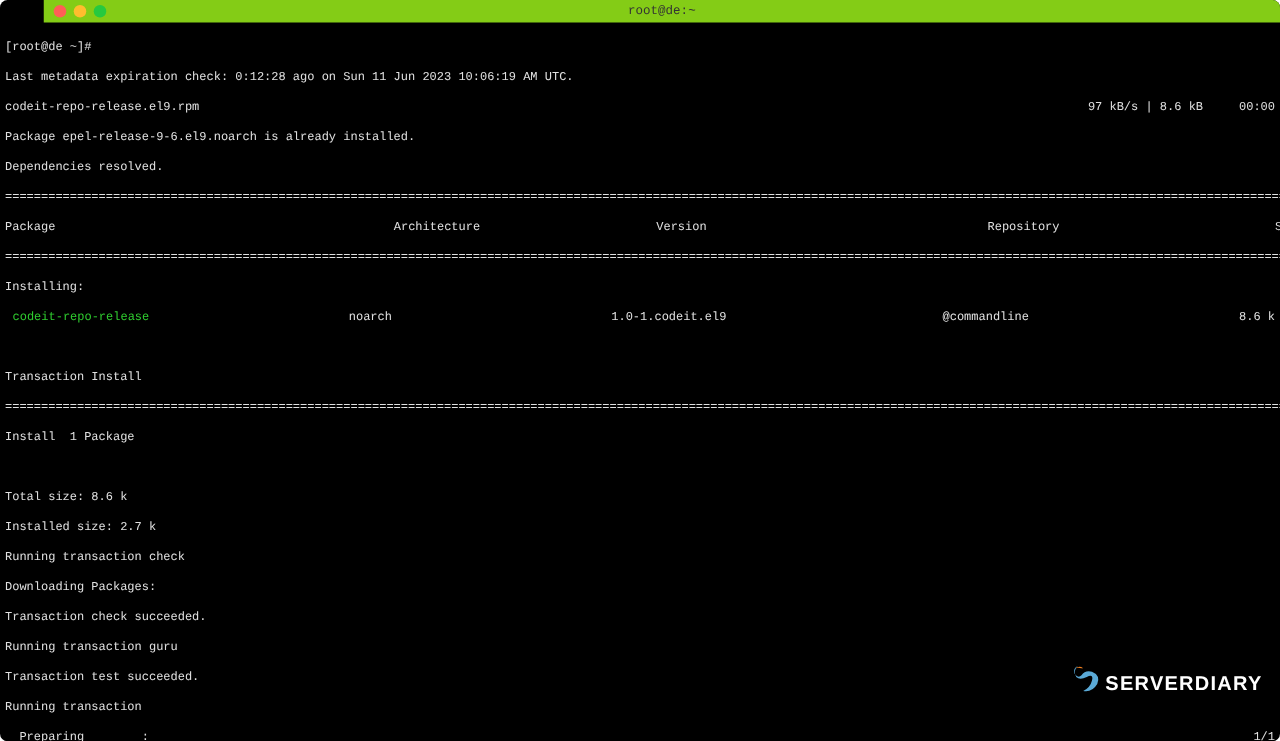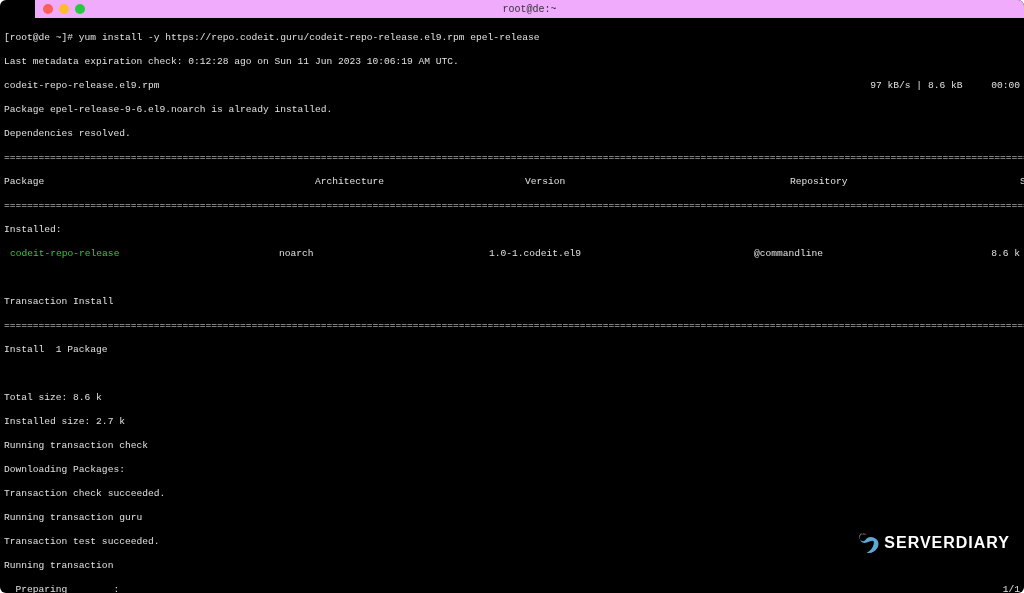--- a/index.html
+++ b/index.html
@@ -15,21 +15,21 @@
     .window {
       width: 1024px;
       height: 593px;
       background: #000;
       border-radius: 6px;
       overflow: hidden;
       position: relative;
     }
     .titlebar {
       height: 18px;
-      background: #f0abfc;
+      background: #84cc16;
       display: flex;
       align-items: center;
       padding: 0 8px;
       position: relative;
       margin-left: 35px;
     }
     .traffic-lights { display: flex; gap: 6px; }
     .light { width: 10px; height: 10px; border-radius: 50%; }
     .light.red { background: #ff5f56; }
     .light.yellow { background: #ffbd2e; }
@@ -51,50 +51,50 @@
     }
     .green { color: #2fcd2f; }
     .row { display: flex; }
     .cell { flex-shrink: 0; }
     .right { text-align: center; margin-left: auto; }
     .wm {
       position: absolute;
       right: 14px;
       bottom: 36px;
       display: flex;
-      align-items: center;
+      align-items: flex-end;
       gap: 2px;
     }
     .wm-icon { width: 28px; height: 28px; }
     .wm-text { color: #fff; font-weight: 700; font-size: 16px; letter-spacing: 1px; font-family: Arial, sans-serif; }
     .wm-text .sd { color: #fff; }
   </style>
 </head>
 <body>
 
 <div class="window">
   <div class="titlebar">
     <div class="traffic-lights">
       <div class="light red"></div>
       <div class="light yellow"></div>
       <div class="light green"></div>
     </div>
     <div class="title">root@de:~</div>
   </div>
 
   <div class="terminal">
-<div class="row"><span>[root@de ~]#</span><span> yum install -y https://repo.codeit.guru/codeit-repo-release.el9.rpm epel-release</span></div>
+<div class="row"><span>[root@de ~]#</span></div>
 <div>Last metadata expiration check: 0:12:28 ago on Sun 11 Jun 2023 10:06:19 AM UTC.</div>
 <div class="row"><span>codeit-repo-release.el9.rpm</span><span class="right">97 kB/s | 8.6 kB     00:00</span></div>
 <div>Package epel-release-9-6.el9.noarch is already installed.</div>
 <div>Dependencies resolved.</div>
 <div>====================================================================================================================================================================================================================</div>
 <div class="row"><span class="cell" style="width:311px">Package</span><span class="cell" style="width:210px">Architecture</span><span class="cell" style="width:265px">Version</span><span class="cell" style="width:230px">Repository</span><span class="right">Size</span></div>
 <div>====================================================================================================================================================================================================================</div>
-<div>Installed:</div>
+<div>Installing:</div>
 <div class="row"><span class="cell green" style="width:275px;padding-left:6px">codeit-repo-release</span><span class="cell" style="width:210px">noarch</span><span class="cell" style="width:265px">1.0-1.codeit.el9</span><span class="cell" style="width:230px">@commandline</span><span class="right">8.6 k</span></div>
 <div>&nbsp;</div>
 <div>Transaction Install</div>
 <div>====================================================================================================================================================================================================================</div>
 <div>Install  1 Package</div>
 <div>&nbsp;</div>
 <div>Total size: 8.6 k</div>
 <div>Installed size: 2.7 k</div>
 <div>Running transaction check</div>
 <div>Downloading Packages:</div>

